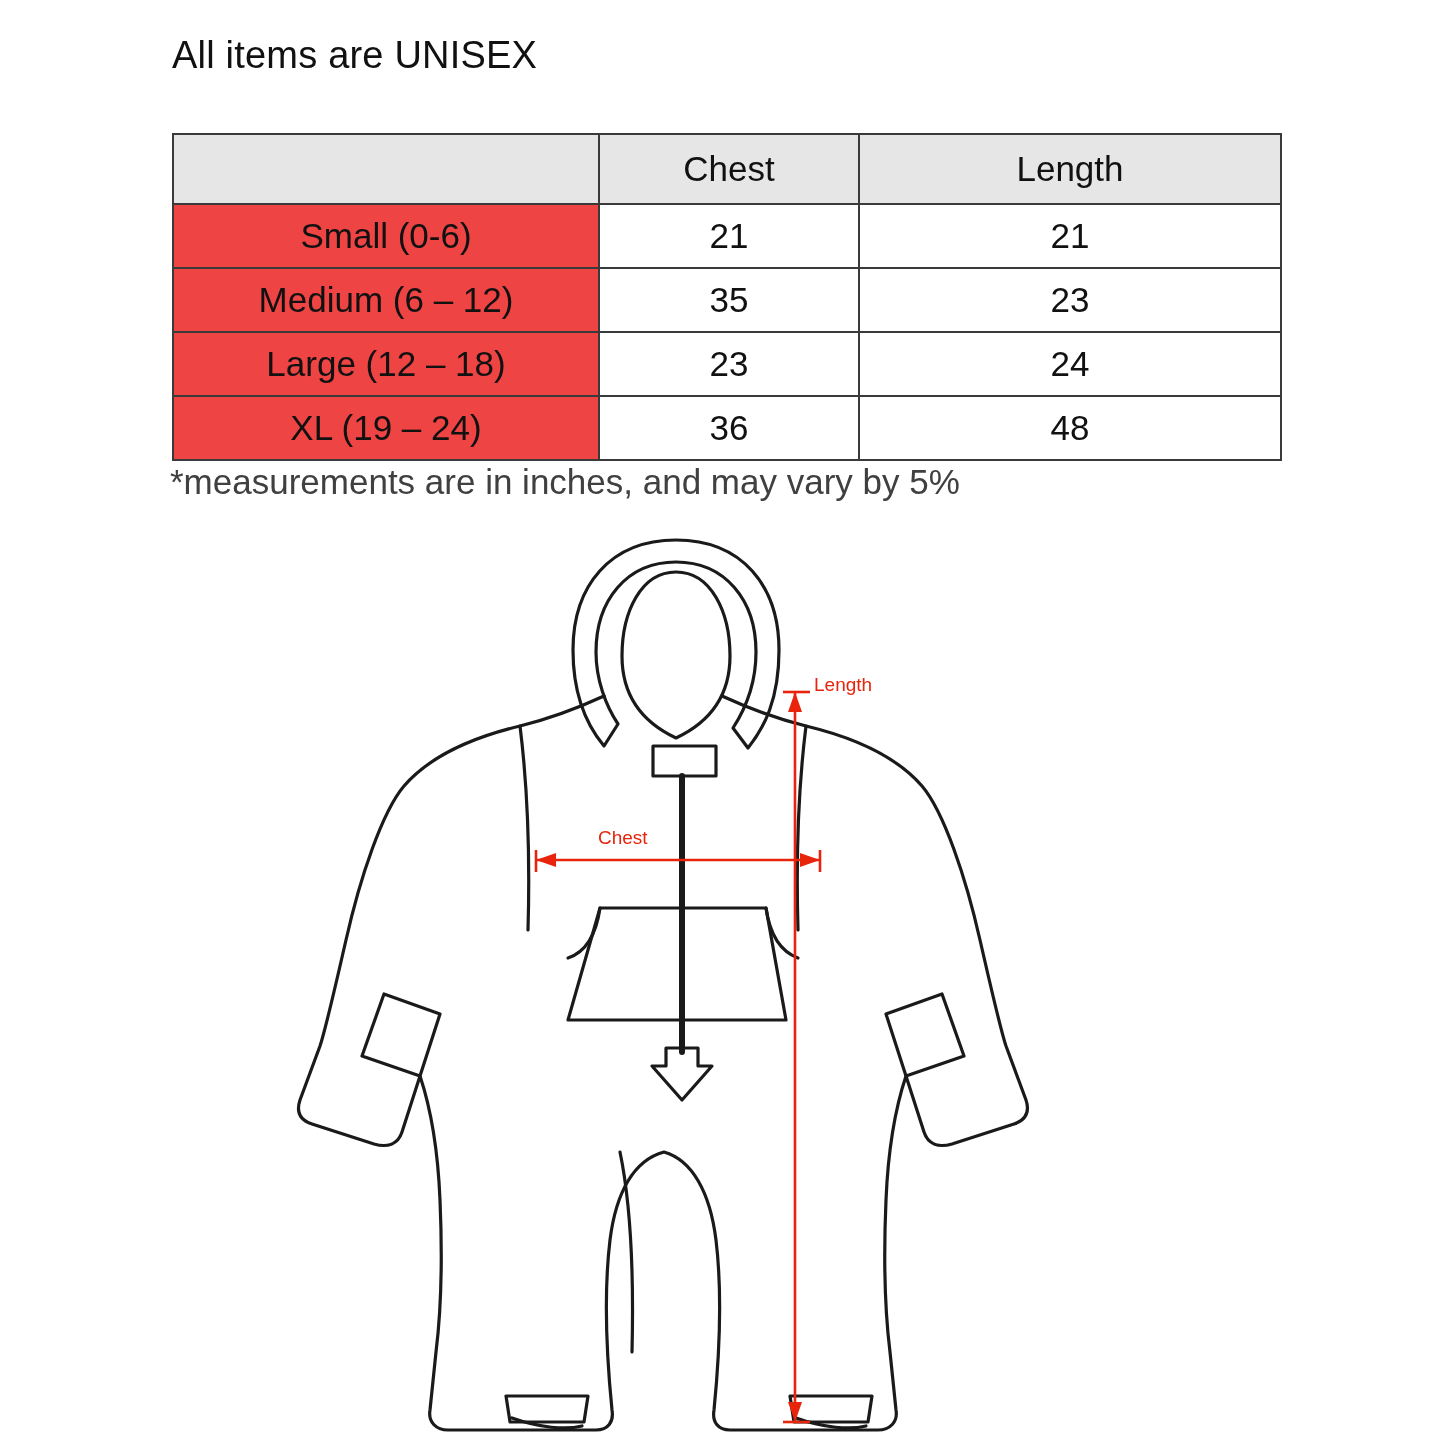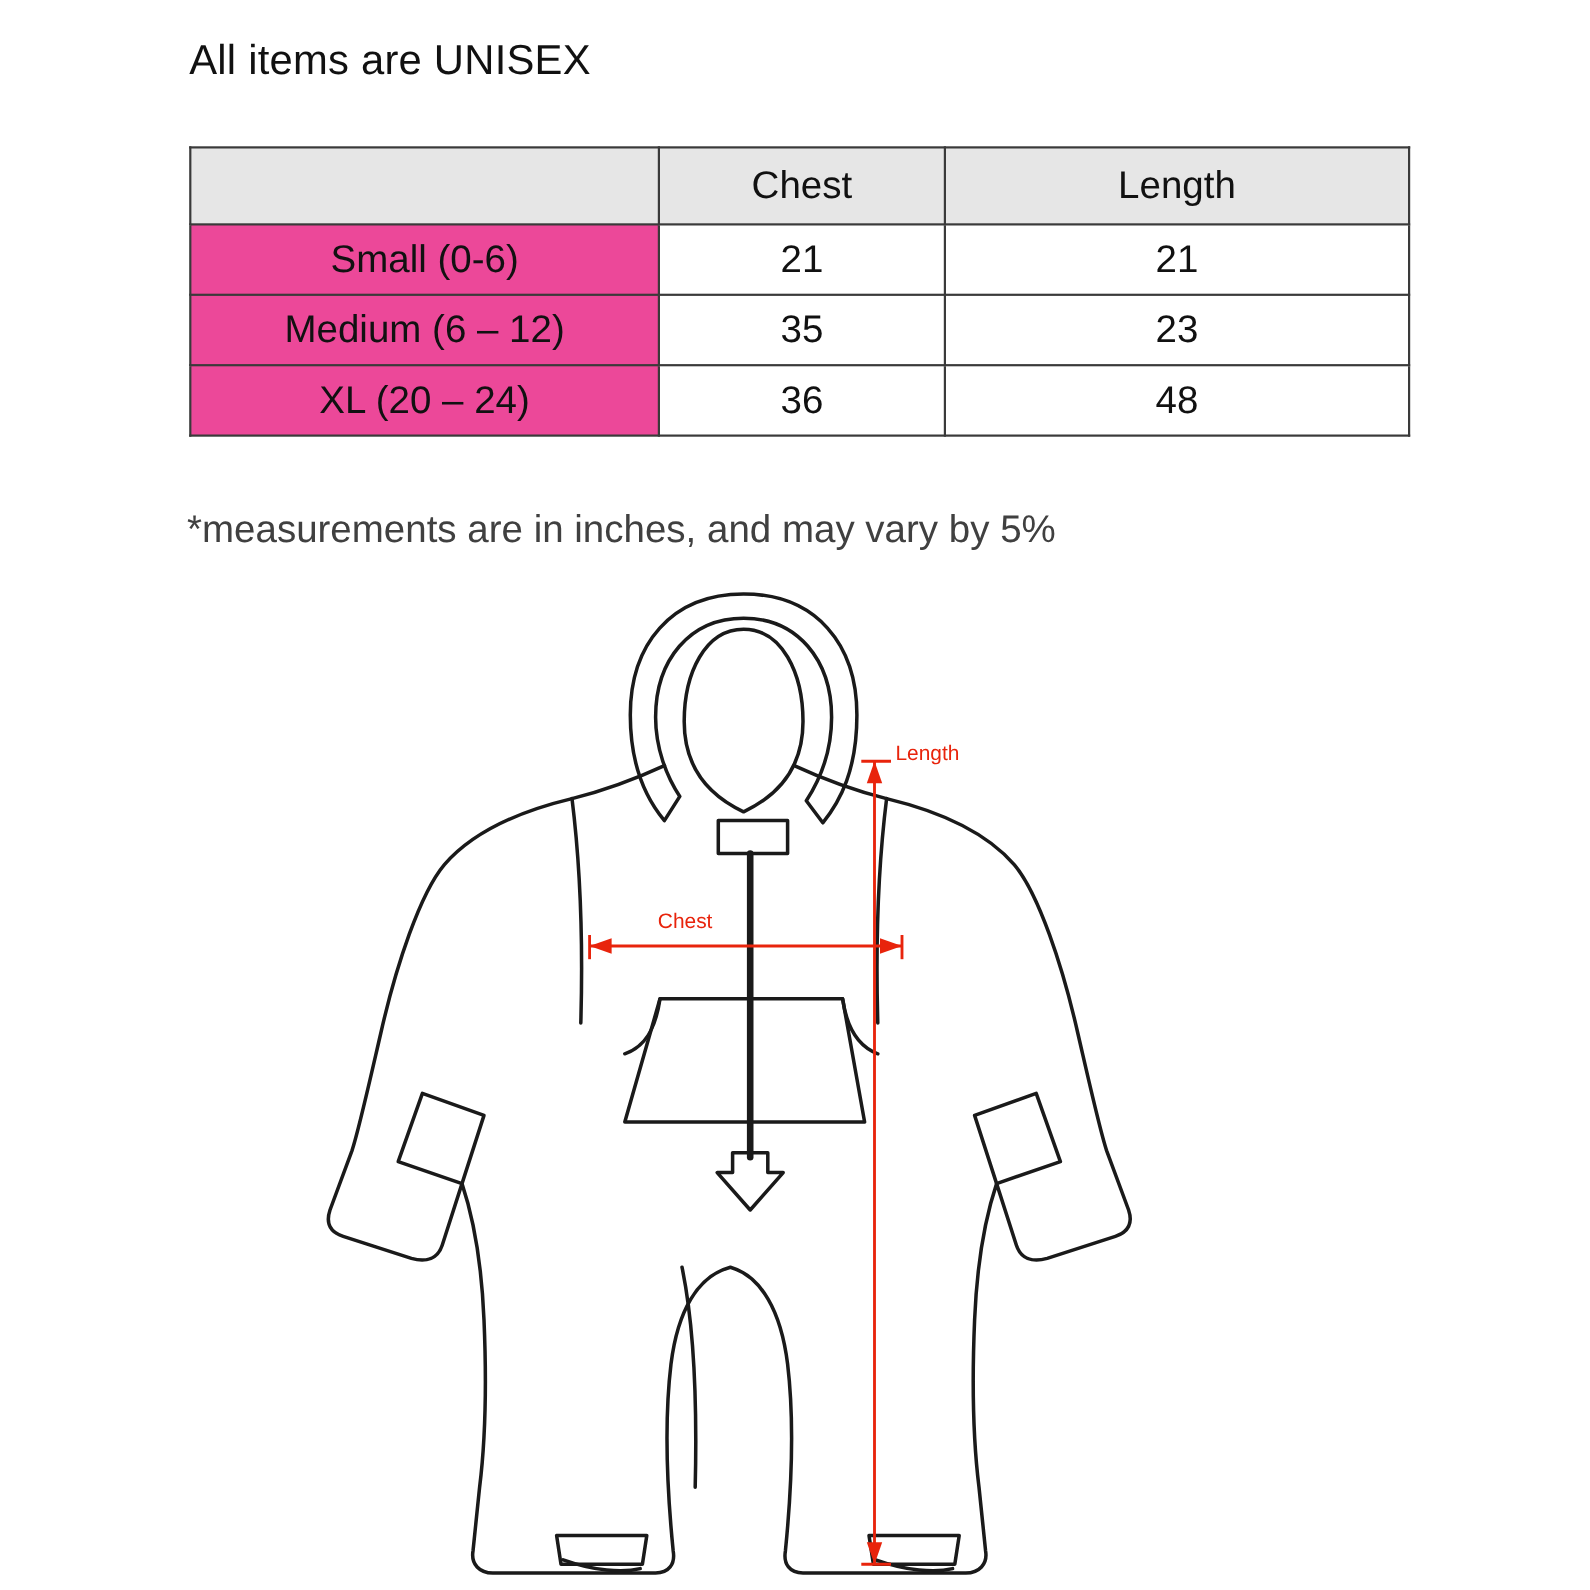--- a/index.html
+++ b/index.html
@@ -40,21 +40,21 @@
   }
   table.size-table td, table.size-table th {
     border: 2px solid #3a3a3a;
     text-align: center;
     font-weight: normal;
     font-size: 35px;
     color: #111111;
     height: 62px;
     padding: 0;
   }
-  table.size-table .col-label { width: 424px; background: #ec4899; }
+  table.size-table .col-label { width: 424px; background: #ef4444; }
   table.size-table .col-chest { width: 258px; background: #ffffff; }
   table.size-table .col-length { width: 420px; background: #ffffff; }
   table.size-table thead td.col-label { background: #e6e6e6; }
   table.size-table thead td { height: 68px; background: #e6e6e6; }
   table.size-table thead td.col-chest,
   table.size-table thead td.col-length { background: #e6e6e6; }
   .note {
     position: absolute;
     left: 170px;
     top: 462px;
@@ -89,21 +89,26 @@
         <td class="col-label">Small (0-6)</td>
         <td class="col-chest">21</td>
         <td class="col-length">21</td>
       </tr>
       <tr>
         <td class="col-label">Medium (6 – 12)</td>
         <td class="col-chest">35</td>
         <td class="col-length">23</td>
       </tr>
       <tr>
-        <td class="col-label">XL (20 – 24)</td>
+        <td class="col-label">Large (12 – 18)</td>
+        <td class="col-chest">23</td>
+        <td class="col-length">24</td>
+      </tr>
+      <tr>
+        <td class="col-label">XL (19 – 24)</td>
         <td class="col-chest">36</td>
         <td class="col-length">48</td>
       </tr>
     </tbody>
   </table>
 
   <div class="note">*measurements are in inches, and may vary by 5%</div>
 
   <div class="figure">
     <svg width="1445" height="945" viewBox="0 0 1445 945" xmlns="http://www.w3.org/2000/svg">

